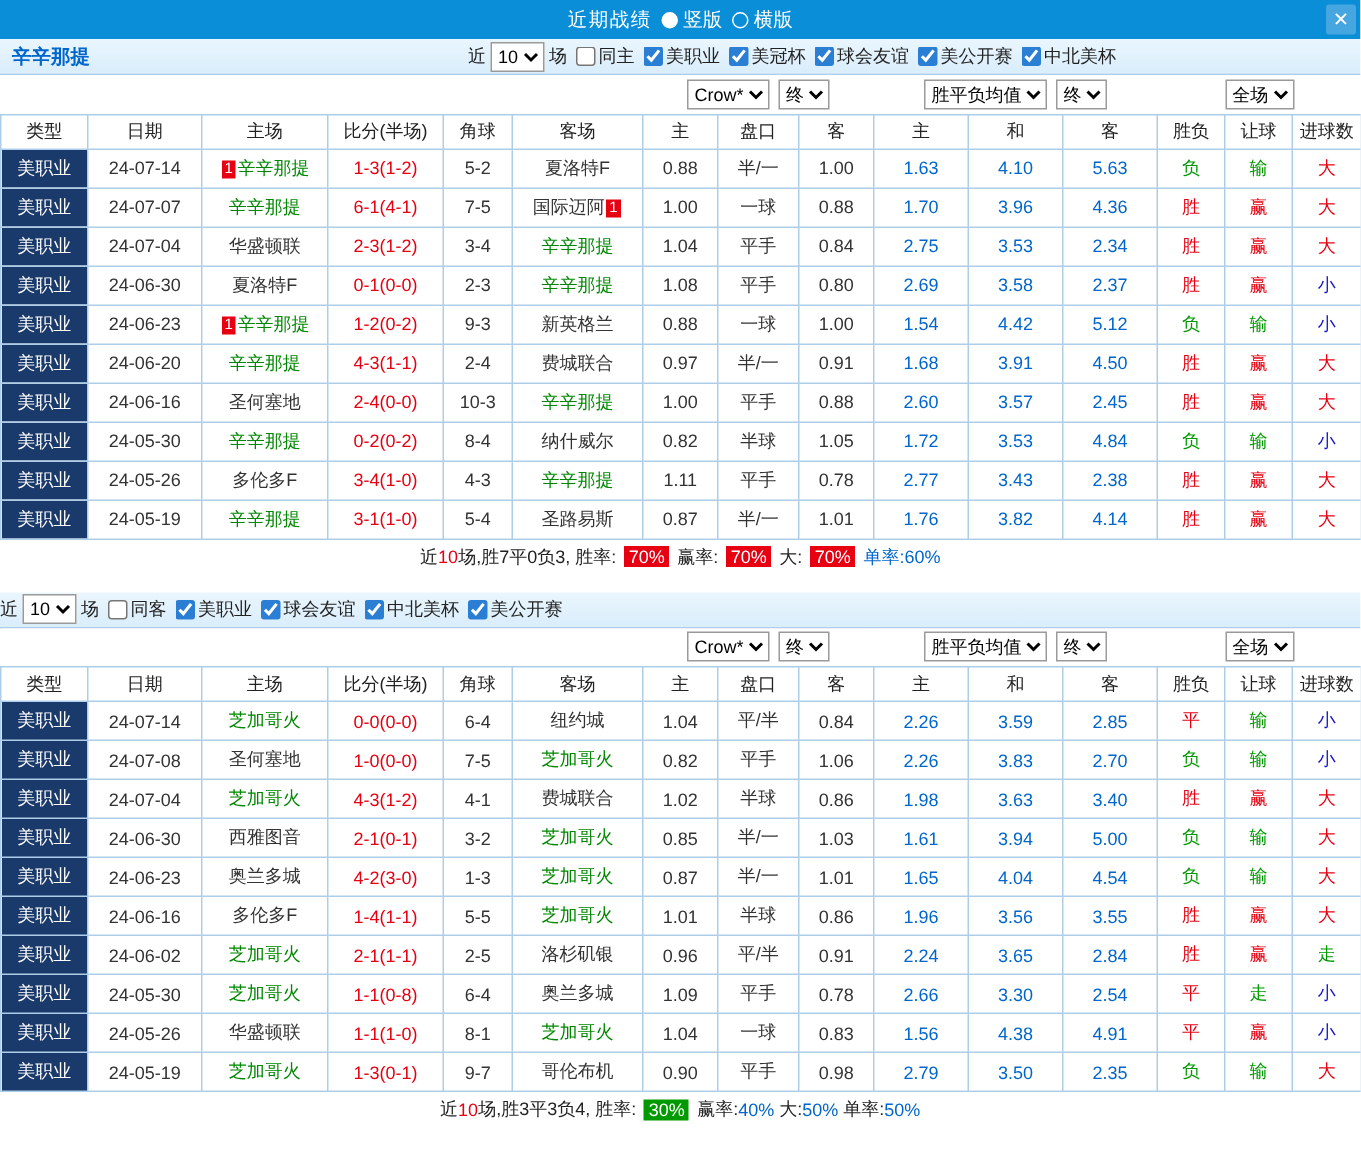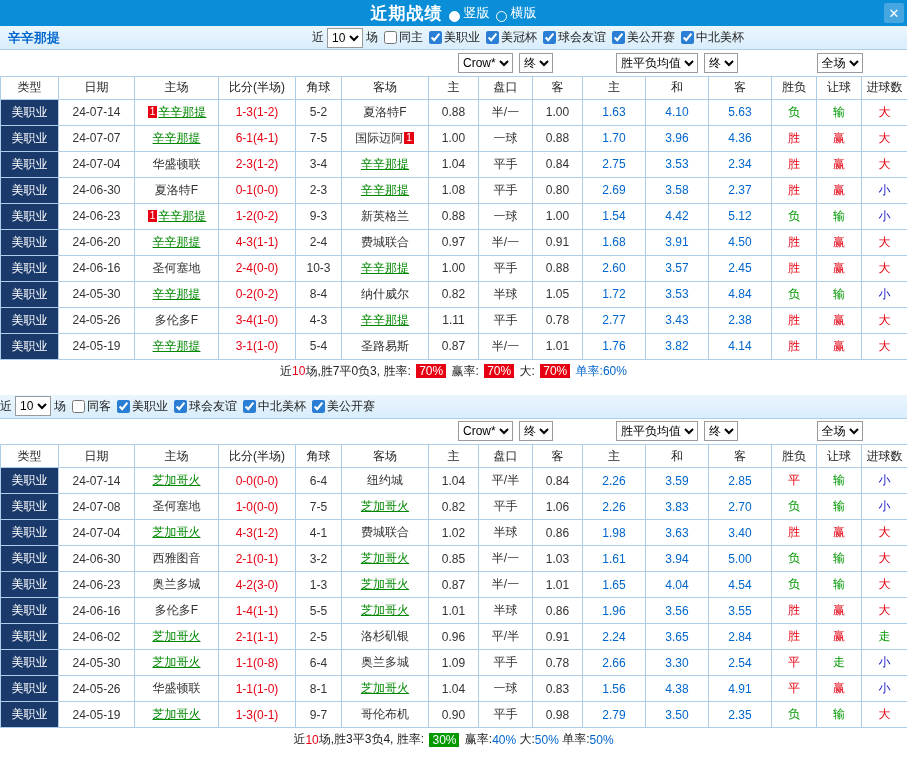--- a/index.html
+++ b/index.html
@@ -8,42 +8,42 @@
     --odds-blue:#0066cc; --team-green:#008800;
   }
   *{box-sizing:border-box;}
   html,body{margin:0;padding:0;}
   body{
     width:907px;height:773px;overflow:hidden;background:#fff;
     font-family:"Liberation Sans","DejaVu Sans",sans-serif;font-size:12px;color:#222;
   }
   
   .titlebar{height:26px;background:var(--titlebar-bg);color:#fff;display:flex;align-items:center;justify-content:center;gap:6px;position:relative;}
-  .title{font-size:17px;font-weight:bold;letter-spacing:1px;}
-  .viewopt{display:flex;align-items:flex-end;gap:4px;font-size:13px;}
+  .title{font-size:13px;font-weight:normal;letter-spacing:1px;}
+  .viewopt{display:flex;align-items:center;gap:4px;font-size:13px;}
   .r{display:inline-block;width:11px;height:11px;border-radius:50%;border:1px solid #fff;background:transparent;}
   .r.checked{background:#fff;}
   .close{position:absolute;right:3px;top:3px;width:20px;height:20px;background:var(--close-bg);border-radius:2px;
     display:flex;align-items:center;justify-content:center;font-size:13px;cursor:pointer;}
   
   .sec-header{height:24px;background:linear-gradient(#eaf6fe,var(--section-bg));display:flex;align-items:center;font-size:12px;border-bottom:1px solid var(--border);}
   .team-name{color:#0066cc;font-weight:bold;font-size:13px;padding-left:8px;width:312px;flex:none;}
   .controls{display:flex;align-items:center;gap:3px;white-space:nowrap;}
   .count-select,.sel{height:20px;font-size:12px;border:1px solid #9a9a9a;background:#fff;}
   .chk{display:inline-flex;align-items:center;margin-left:3px;cursor:pointer;}
   .chk input{margin:0 2px 0 0;width:13px;height:13px;accent-color:#2a7fd4;}
   
   table{width:907px;table-layout:fixed;border-collapse:collapse;}
   .band{border:none;padding:0;height:26px;background:#fff;}
   .bandflex{display:flex;justify-content:center;align-items:center;gap:6px;}
   .colhead th{border:1px solid var(--border);height:23px;font-weight:normal;font-size:12px;color:#222;background:#fff;padding:0;white-space:nowrap;overflow:hidden;}
   tbody td{border:1px solid var(--border);height:26px;font-size:12px;text-align:center;padding:0;white-space:nowrap;overflow:hidden;}
   .league{background:var(--league-bg);color:#fff;}
   .dark{color:#333;}
-  .team{color:var(--team-green);text-decoration:underline;}
+  .team{color:var(--team-green);}
   .score{color:var(--red);}
   .oblue{color:var(--odds-blue);}
   .c-red{color:var(--red);}
   .c-green{color:var(--green);}
   .c-blue{color:var(--blue);}
   .badge{display:inline-block;background:var(--red);color:#fff;font-size:10px;line-height:12px;padding:0 2px;margin:0 1px;vertical-align:1px;}
   
   .summary{height:23px;display:flex;align-items:center;justify-content:center;font-size:12px;color:#222;white-space:pre;}
   .seg-red{color:var(--red);}
   .seg-blue{color:var(--odds-blue);}

